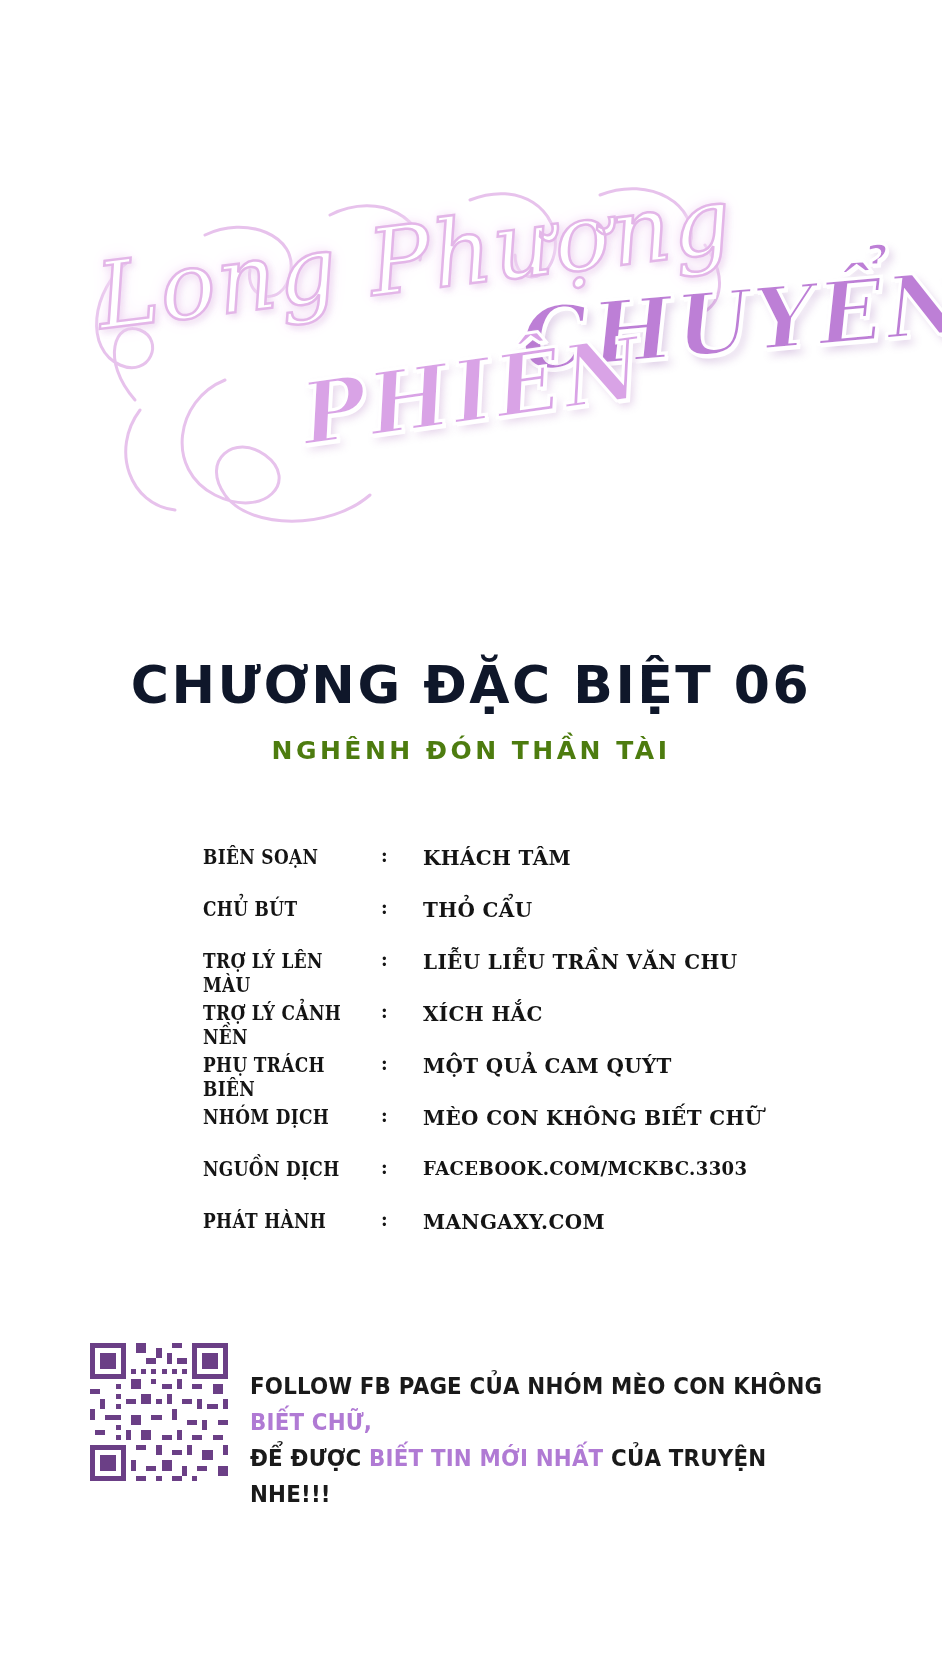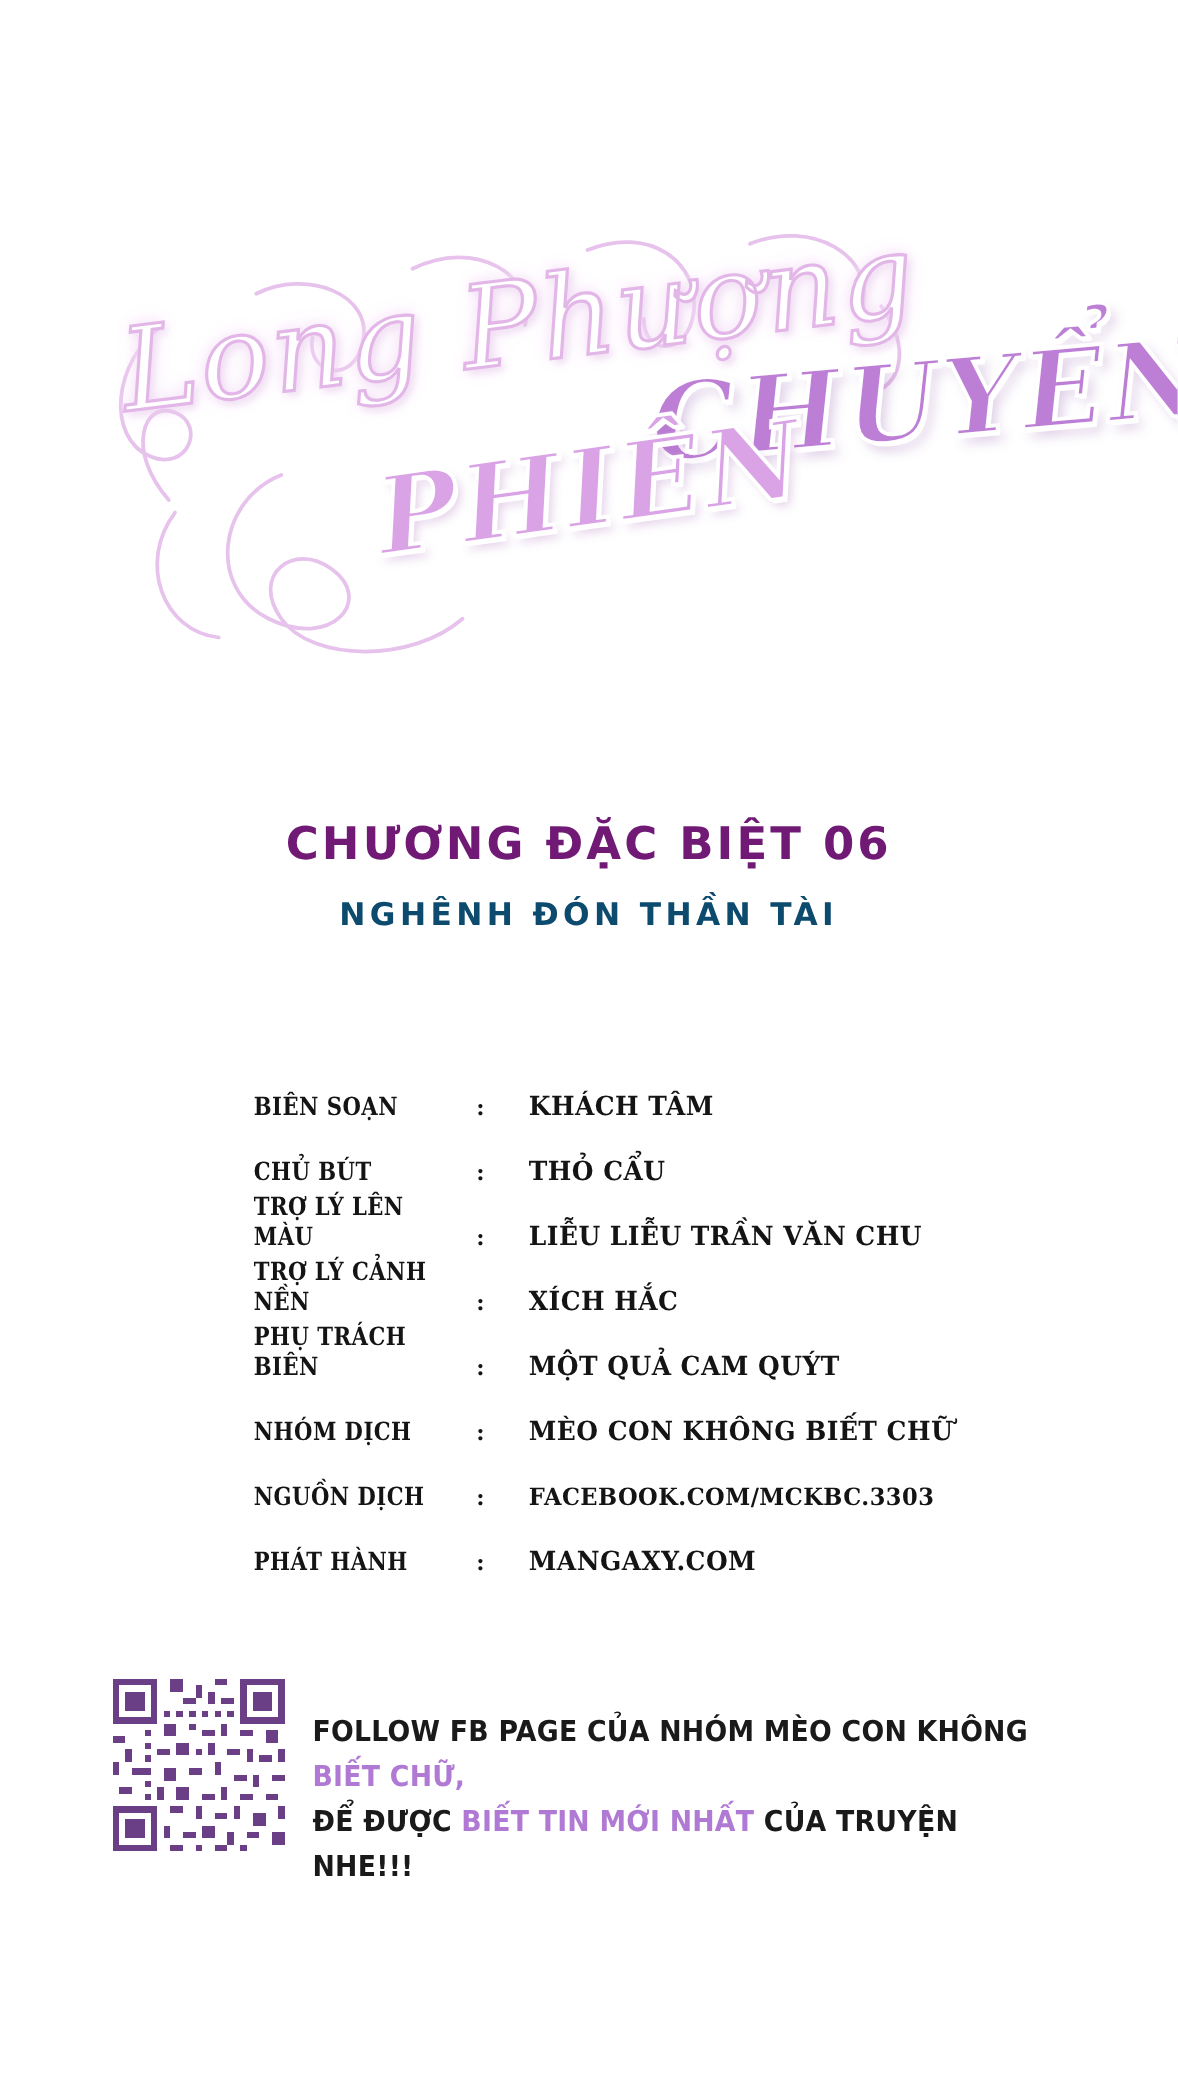--- a/index.html
+++ b/index.html
@@ -109,43 +109,43 @@
   #chapter-block {
     position: absolute;
     left: 0;
     top: 655px;
     width: 942px;
     text-align: center;
   }
   #chapter-title {
     font-family: "DejaVu Sans", sans-serif;
     font-weight: 700;
-    font-size: 36px;
+    font-size: 52px;
     letter-spacing: 2.5px;
-    color: #701a75;
+    color: #0f172a;
   }
   #chapter-subtitle {
     margin-top: 21px;
     font-family: "DejaVu Sans", sans-serif;
     font-weight: 700;
     font-size: 25px;
     letter-spacing: 3.5px;
-    color: #0c4a6e;
+    color: #4d7c0f;
   }
 
   
   #credits {
     position: absolute;
     left: 203px;
     top: 845px;
     width: 620px;
   }
   .credit-row {
     display: flex;
-    align-items: flex-end;
+    align-items: flex-start;
     height: 52px;
   }
   .credit-role {
     width: 178px;
     font-family: "DejaVu Serif", serif;
     font-weight: 700;
     font-size: 20px;
     letter-spacing: 0.4px;
     color: #141414;
     font-stretch: condensed;

